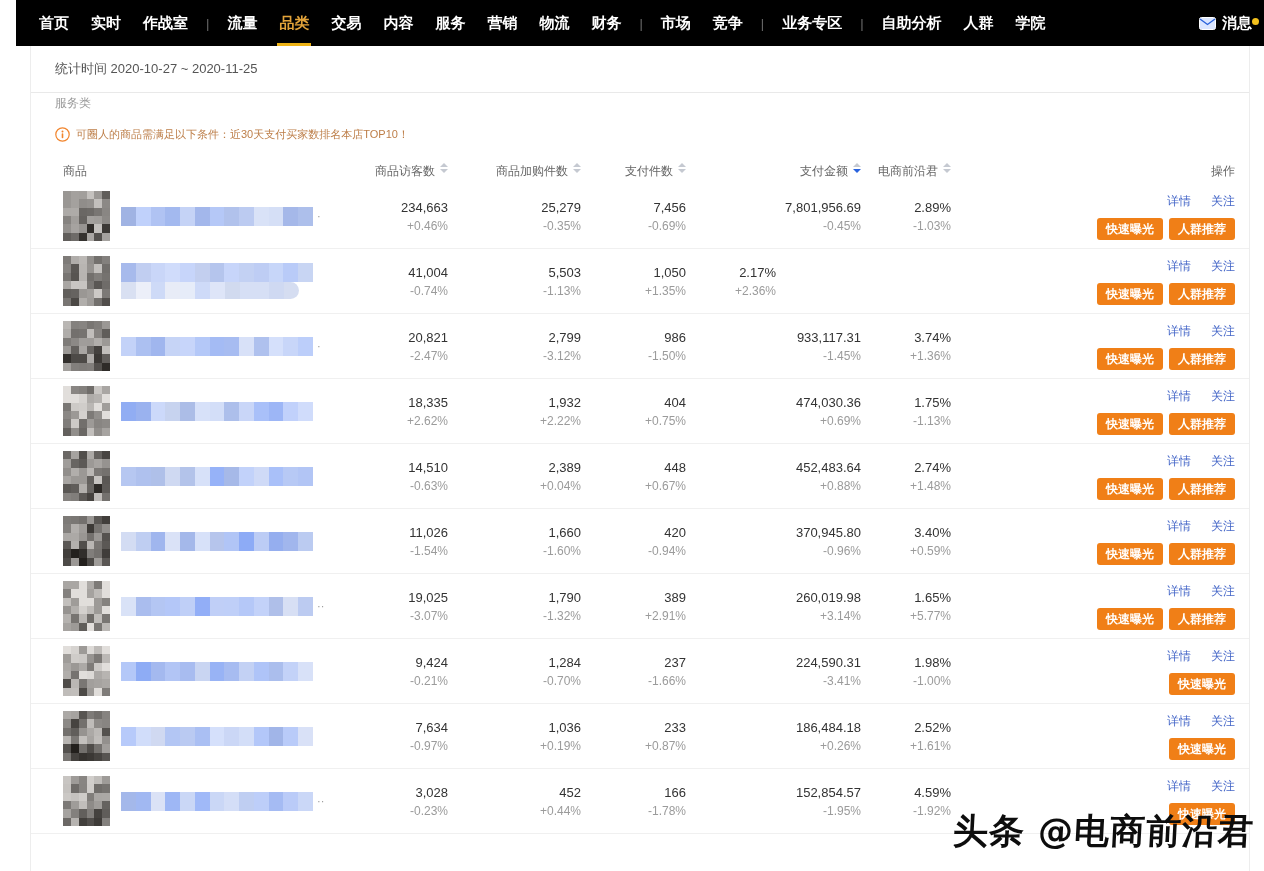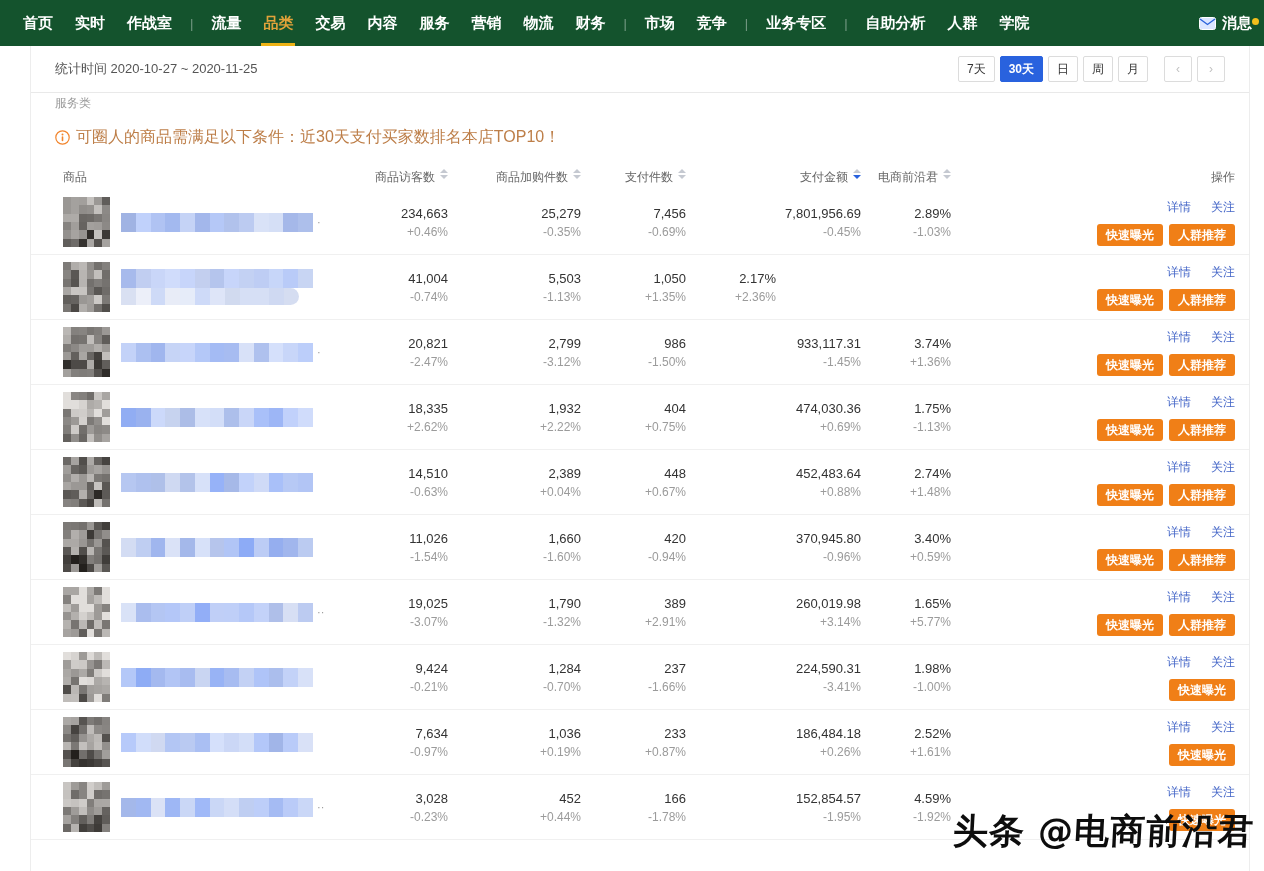--- a/index.html
+++ b/index.html
@@ -1,21 +1,21 @@
 <!DOCTYPE html>
 <html><head>
 <meta charset="utf-8">
 <style>
   * { box-sizing: border-box; margin: 0; padding: 0; }
   html,body { width:1264px; height:871px; overflow:hidden; background:#fff;
     font-family:"Liberation Sans","DejaVu Sans",sans-serif; position:relative; }
 
   
-  .topnav { height:46px; background:#14532d; display:flex; align-items:center;
-    padding:0 10px 0 12px; white-space:nowrap; overflow:hidden; }
+  .topnav { height:46px; background:#000000; display:flex; align-items:center;
+    padding:0 10px 0 12px; white-space:nowrap; overflow:hidden;margin-left:16px; }
   .nav-item { color:#fff; font-size:15px; font-weight:bold; padding:0 11px; height:46px;
     line-height:46px; position:relative; cursor:pointer; flex:0 0 auto; }
   .nav-item.active { color:#E2A33A; }
   .nav-item.active::after { content:""; position:absolute; left:9px; right:9px; bottom:0;
     height:3px; background:#EDB215; }
   .nav-dot { position:absolute; top:8px; right:2px; width:7px; height:7px;
     border-radius:50%; background:#F3C01C; }
   .nav-sep { color:rgba(255,255,255,.4); padding:0 7px; font-size:13px; }
   .nav-msg { margin-left:auto; display:flex; align-items:center; gap:6px; color:#fff;
     font-size:15px; font-weight:bold; position:relative; padding-right:2px; flex:0 0 auto; cursor:pointer; }
@@ -33,21 +33,21 @@
     border-radius:2px; font-size:12px; color:#333; text-align:center; background:#fff; cursor:pointer; }
   .rbtn.active { background:#2962DE; border-color:#2962DE; color:#fff; font-weight:bold; }
   .rbtn.arrow { color:#c0c0c0; }
   .range .gap { width:6px; }
 
   
   .filters { padding:0 24px; position:relative; z-index:1; }
   .svc-label { font-size:12px; color:#999; position:relative; margin-top:-8px; display:inline-block; }
   .chk-row { display:flex; align-items:center; gap:8px; margin-top:7px; font-size:12px; color:#333; }
   .checkbox { width:14px; height:14px; border:1px solid #ccc; border-radius:2px; background:#fff; cursor:pointer; }
-  .hint-row { display:flex; align-items:center; gap:6px; margin-top:15px; font-size:16px; color:#BD7E48; }
+  .hint-row { display:flex; align-items:center; gap:6px; margin-top:15px; font-size:11px; color:#BD7E48; }
 
   
   .table { margin-top:16px; }
   .thead { display:flex; align-items:center; height:26px; padding:0 14px 0 32px; }
   .hcell { font-size:12px; color:#666; display:flex; }
   .c0 { width:270px; }
   .c1 { width:115px; justify-content:flex-end; }
   .c2 { width:133px; justify-content:flex-end; }
   .c3 { width:105px; justify-content:flex-end; }
   .c4 { width:175px; justify-content:flex-end; }
@@ -122,30 +122,20 @@
     </svg>
     <span>消息</span>
     <span class="nav-dot"></span>
   </div>
 </div>
 
 <div class="frame">
 
   <div class="statbar">
     <span class="stat-label">统计时间 2020-10-27 ~ 2020-11-25</span>
-    <div class="range">
-        <span class="rbtn">7天</span>
-        <span class="rbtn active">30天</span>
-        <span class="rbtn">日</span>
-        <span class="rbtn">周</span>
-        <span class="rbtn">月</span>
-        <span class="gap"></span>
-        <span class="rbtn arrow">‹</span>
-        <span class="rbtn arrow">›</span>
-      </div>
   </div>
 
   <div class="filters">
     <span class="svc-label">服务类</span>
     <div class="hint-row">
       <svg width="15" height="15" viewBox="0 0 15 15">
         <circle cx="7.5" cy="7.5" r="6.7" fill="none" stroke="#F2852D" stroke-width="1.2"></circle>
         <circle cx="7.5" cy="4.4" r="1" fill="#F2852D"></circle>
         <rect x="6.7" y="6.3" width="1.6" height="5" rx="0.8" fill="#F2852D"></rect>
       </svg>

